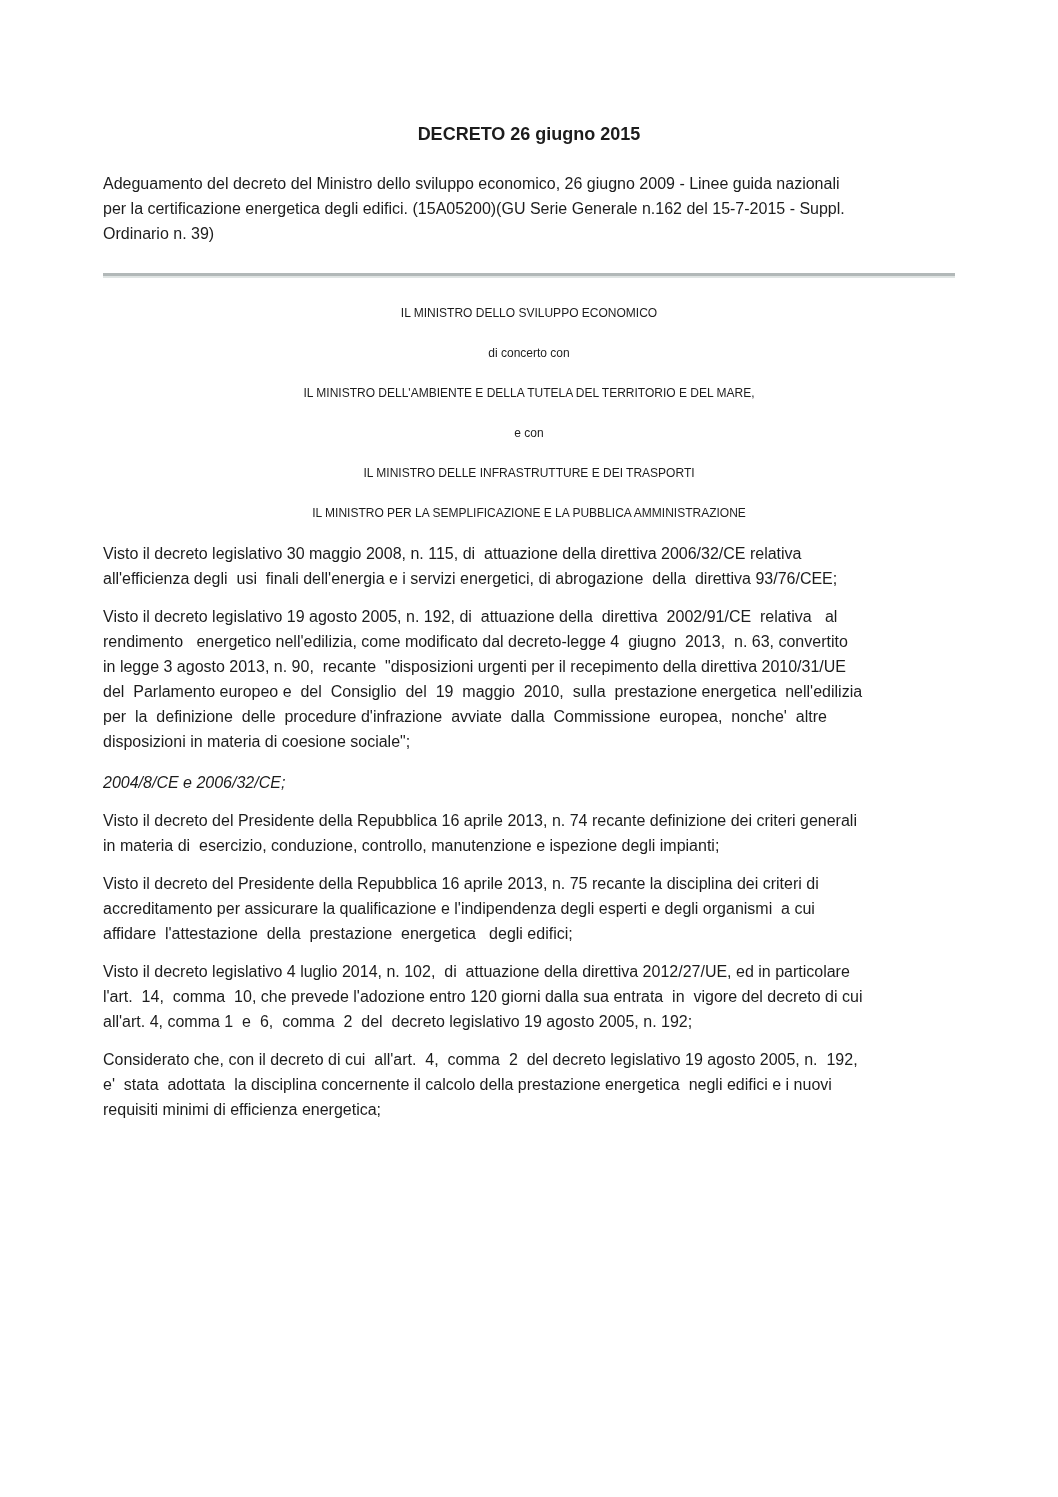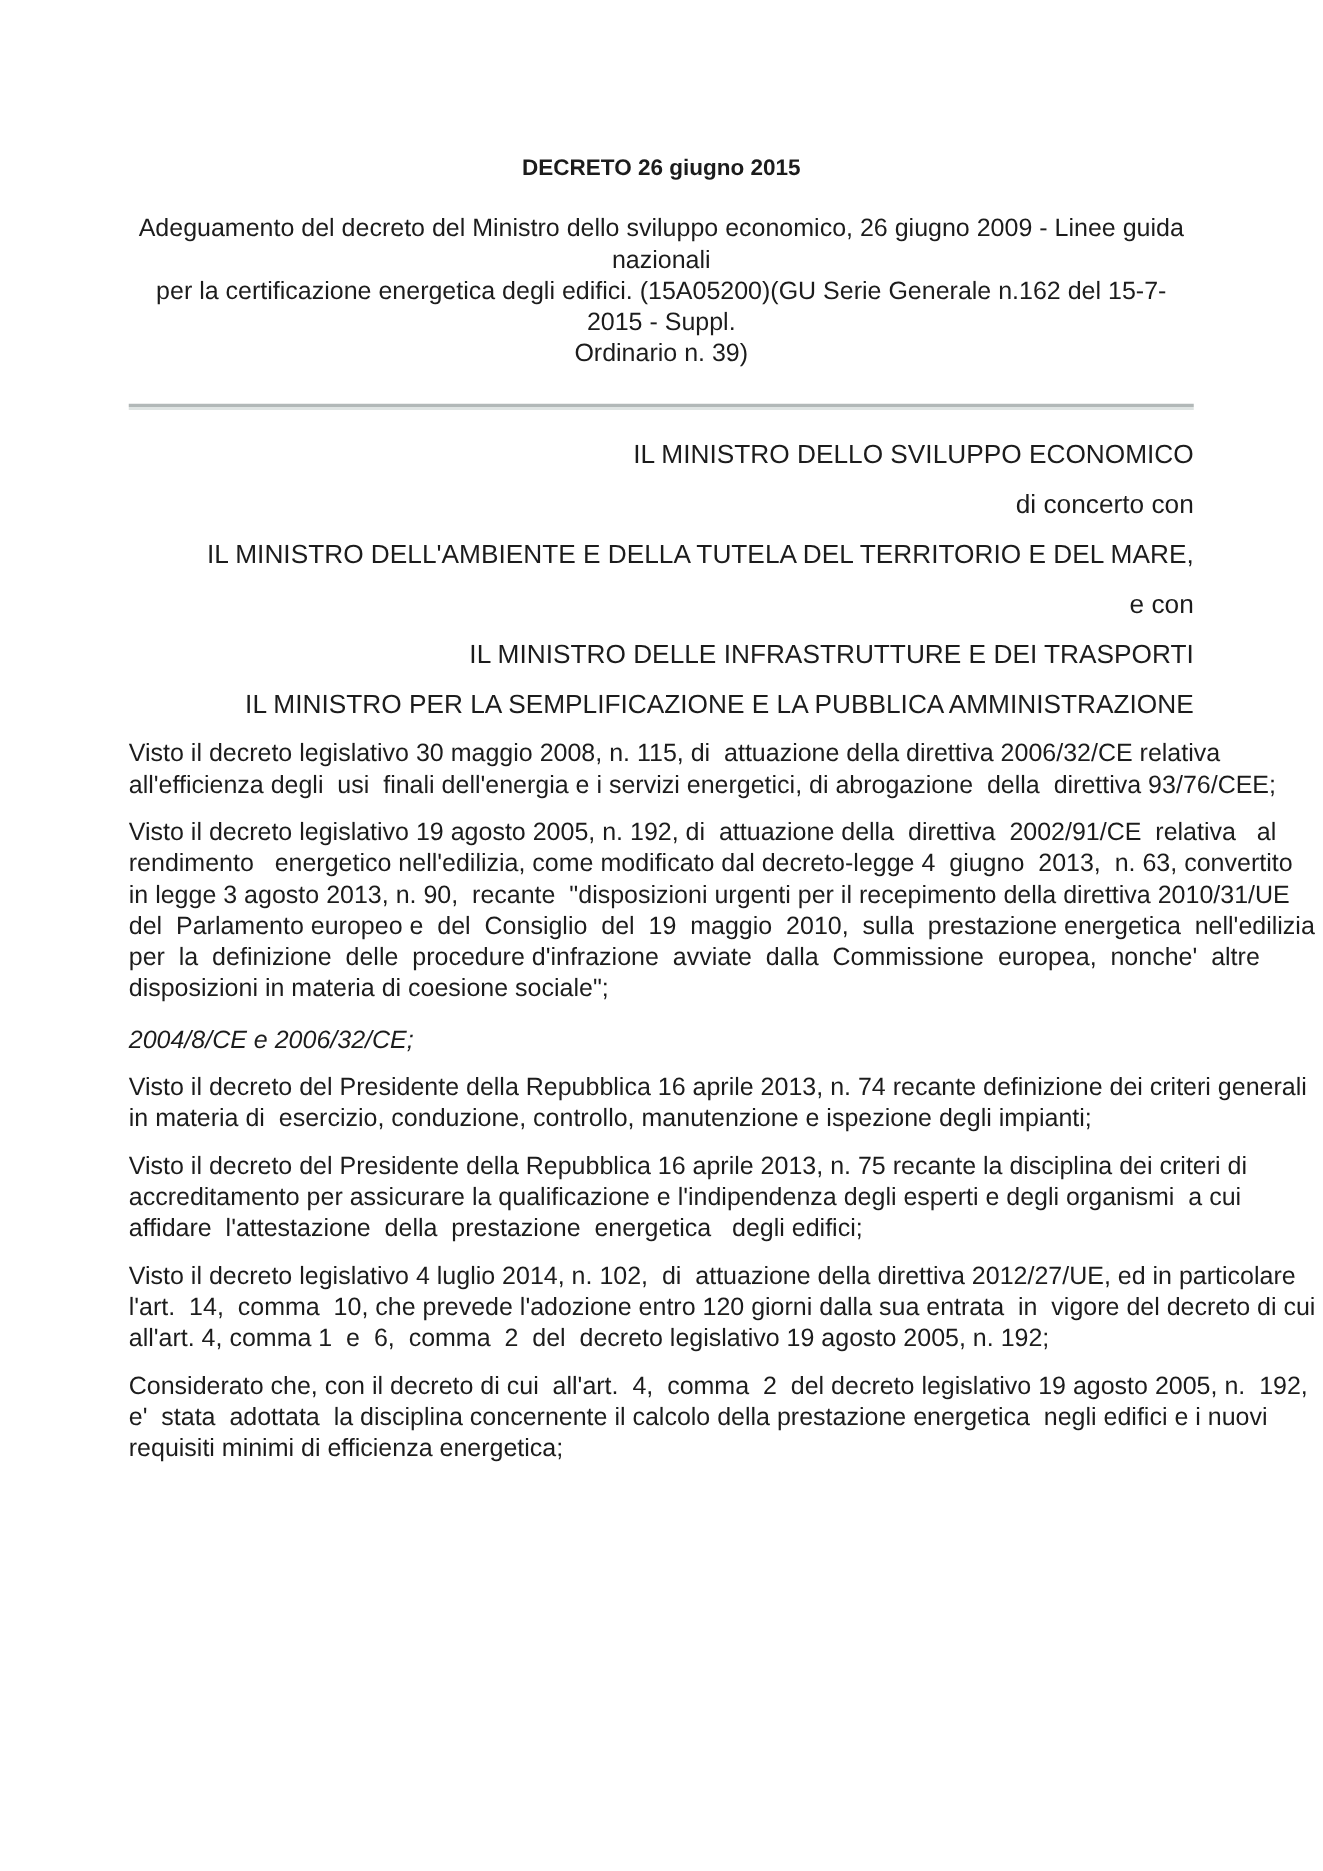--- a/index.html
+++ b/index.html
@@ -20,43 +20,42 @@
   }
   .doc-title {
     font-size: 18px;
     font-weight: bold;
     line-height: 25px;
     text-align: center;
     margin: 0 0 24px 0;
     white-space: pre-line;
   }
   .doc-subtitle {
-    font-size: 20px;
+    font-size: 16px;
     line-height: 25px;
-    text-align: center;
     margin: 0;
     white-space: pre-line;
   }
   .divider {
     height: 5px;
     margin: 27px 0 23px 0;
     background: linear-gradient(to bottom, #b2b8b8 0%, #b2b8b8 58%, #dfe4e3 58%, #dfe4e3 100%);
   }
   .heading {
-    font-size: 21px;
+    font-size: 12px;
     line-height: 25px;
-    text-align: right;
+    text-align: center;
     margin: 0 0 15px 0;
     white-space: pre;
   }
   .bodytext {
     margin: 0;
   }
   .para {
-    font-size: 20px;
+    font-size: 16px;
     line-height: 25px;
     margin: 0 0 13px 0;
     white-space: pre;
   }
   .para.extra-gap {
     margin-top: 16px;
     font-style: italic;
   }
 </style>
 </head>

